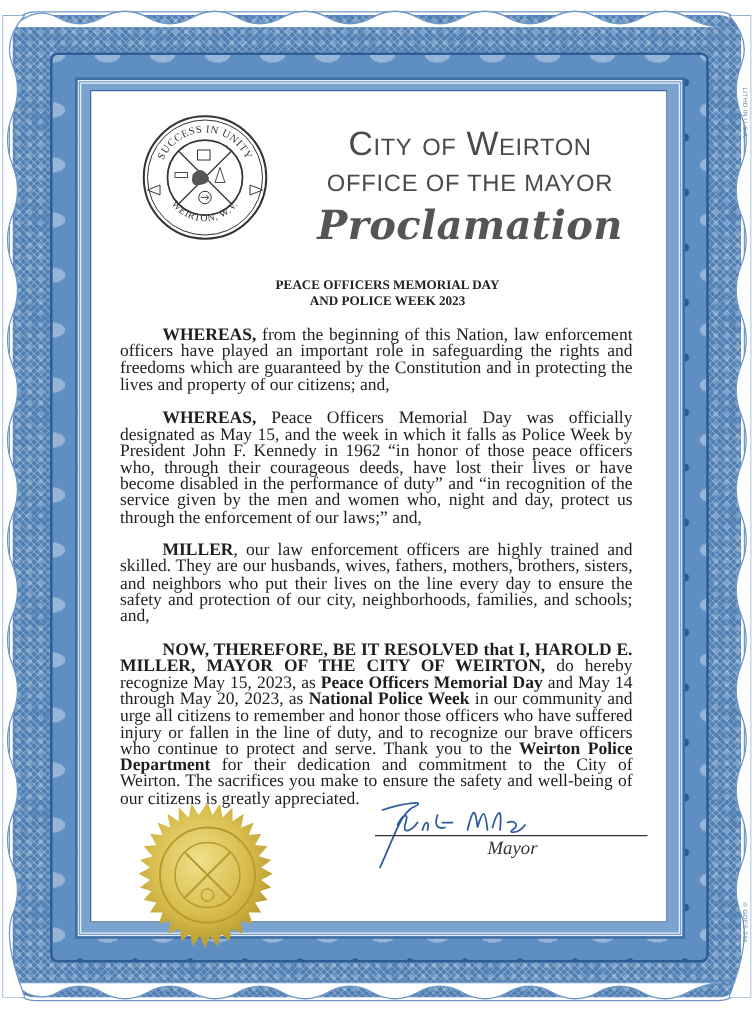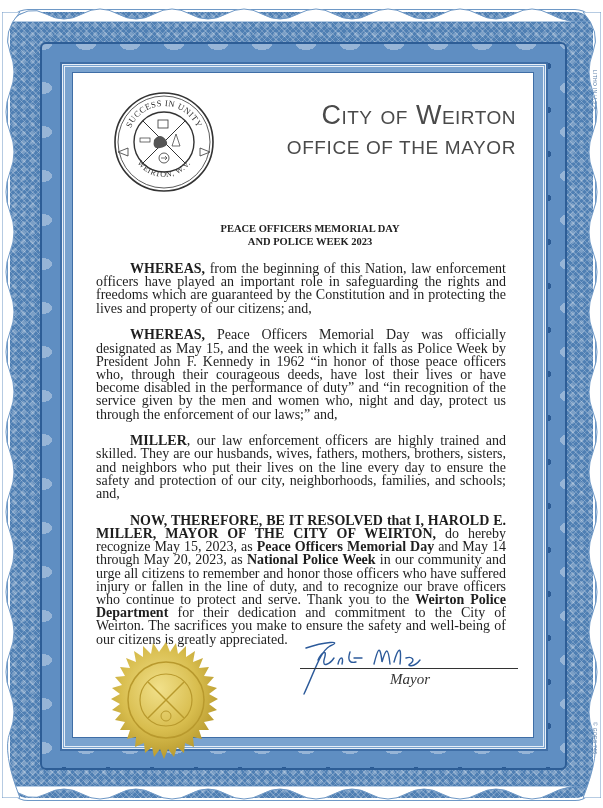--- a/index.html
+++ b/index.html
@@ -47,21 +47,21 @@
   }
   .side-top { left: 598px; top: 70px; }
   .side-bottom { left: 598px; top: 722px; }
 
   
   .city-seal {
     position: absolute; left: 112px; top: 90px; width: 104px; height: 104px;
   }
 
   
-  .header { position: absolute; left: 236px; top: 100px; width: 280px; text-align: right; color: #4a4a4a; }
+  .header { position: absolute; left: 236px; top: 100px; width: 280px; text-align: center; color: #4a4a4a; }
   .title-city { font-family: "Liberation Sans", sans-serif; font-size: 27px; letter-spacing: 0.5px; line-height: 30px; font-variant: small-caps; font-weight: normal; }
   .title-office { font-family: "Liberation Sans", sans-serif; font-size: 19px; letter-spacing: 0.6px; line-height: 24px; margin-top: 6px; }
   .title-proc { font-family: "DejaVu Serif", serif; font-style: italic; font-weight: bold; font-size: 32px; line-height: 40px; color: #555; letter-spacing: 0.3px; }
 
   .doc-heading {
     position: absolute; left: 110px; top: 222px; width: 400px; text-align: center;
     font-weight: bold; font-size: 10.5px; line-height: 13px; color: #222;
   }
 
   .body-text {
@@ -125,20 +125,21 @@
     <textPath href="#sealTopArc" startOffset="50%" text-anchor="middle">SUCCESS IN UNITY</textPath>
   </text>
   <text font-family="Liberation Serif, serif" font-size="8" fill="#333" letter-spacing="0.5">
     <textPath href="#sealBotArc" startOffset="50%" text-anchor="middle">WEIRTON, W.V.</textPath>
   </text>
 </svg>
 
 <div class="header">
   <div class="title-city">City of Weirton</div>
   <div class="title-office">OFFICE OF THE MAYOR</div>
+  <div class="title-proc">Proclamation</div>
 </div>
 
 <div class="doc-heading">
   <div>PEACE OFFICERS MEMORIAL DAY</div>
   <div>AND POLICE WEEK 2023</div>
 </div>
 
 <div class="body-text">
   <p class="para"><b>WHEREAS,</b><span> from the beginning of this Nation, law enforcement officers have played an important role in safeguarding the rights and freedoms which are guaranteed by the Constitution and in protecting the lives and property of our citizens; and,</span></p>
   <p class="para"><b>WHEREAS,</b><span> Peace Officers Memorial Day was officially designated as May 15, and the week in which it falls as Police Week by President John F. Kennedy in 1962 “in honor of those peace officers who, through their courageous deeds, have lost their lives or have become disabled in the performance of duty” and “in recognition of the service given by the men and women who, night and day, protect us through the enforcement of our laws;” and,</span></p>

